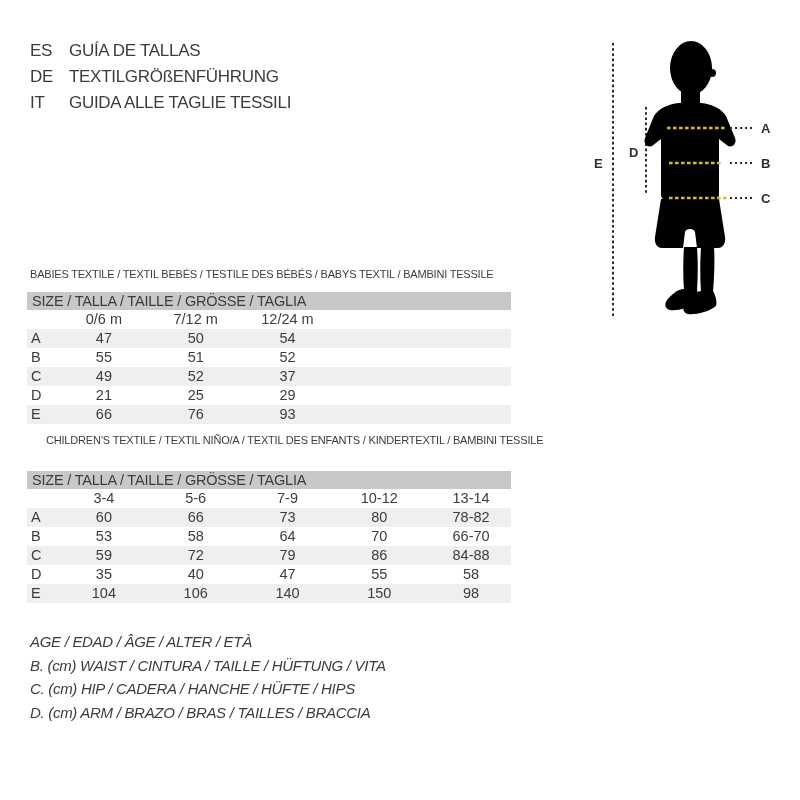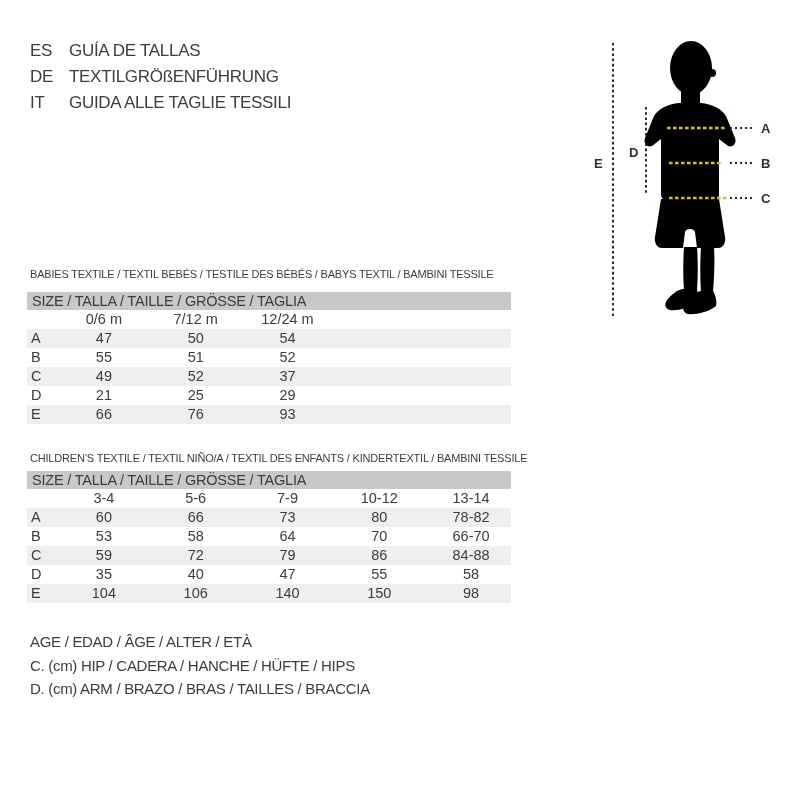--- a/index.html
+++ b/index.html
@@ -17,34 +17,34 @@
   .lang-code { width:39px; flex:0 0 39px; }
 
   
   .figure { position:absolute; left:585px; top:28px; width:210px; height:300px; }
   .figure svg { display:block; }
   .measure-label { font-family:"Liberation Sans","DejaVu Sans",sans-serif; font-size:13px; font-weight:bold; fill:#2e2e2e; }
 
   
   .section-heading { position:absolute; left:30px; font-size:11px; letter-spacing:-0.2px; white-space:nowrap; }
   .heading-babies { top:268px; }
-  .heading-children { top:452px; }
+  .heading-children { top:434px;margin-left:16px; }
 
   
   .size-table { position:absolute; left:27px; width:484px; }
   .table-babies { top:292px; }
   .table-children { top:471px; }
   .size-bar { height:18px; line-height:18px; background:#c8c8c9; padding-left:5px; font-size:14.5px; letter-spacing:-0.2px; }
   .t-row { display:grid; grid-template-columns:25px repeat(5,1fr); height:19px; line-height:19px; font-size:14.5px;gap:12px; }
   .t-row.stripe { background:#efefef; }
   .t-cell { text-align:center; overflow:hidden; }
   .t-cell.lbl { text-align:left; padding-left:4px; }
 
   
-  .legend { position:absolute; left:30px; top:630px; font-size:15px; line-height:23.7px; letter-spacing:-0.3px; white-space:nowrap; }
+  .legend { position:absolute; left:30px; top:630px; font-size:15px; line-height:23.7px; letter-spacing:-0.3px; white-space:nowrap;font-style:italic; }
 </style>
 </head>
 <body>
 
 <div class="canvas">
 
   <div class="lang-list">
     <div class="lang-row">
       <span class="lang-code">ES</span>
       <span class="lang-label">GUÍA DE TALLAS</span>
@@ -197,17 +197,18 @@
       <span class="t-cell">104</span>
       <span class="t-cell">106</span>
       <span class="t-cell">140</span>
       <span class="t-cell">150</span>
       <span class="t-cell">98</span>
     </div>
   </div>
 
   <div class="legend">
     <div>AGE / EDAD / ÂGE / ALTER / ETÀ</div>
+    <div>B. (cm) WAIST / CINTURA / TAILLE / HÜFTUNG / VITA</div>
     <div>C. (cm) HIP / CADERA / HANCHE / HÜFTE / HIPS</div>
     <div>D. (cm) ARM / BRAZO / BRAS / TAILLES / BRACCIA</div>
   </div>
 
 </div>
 
 </body></html>

